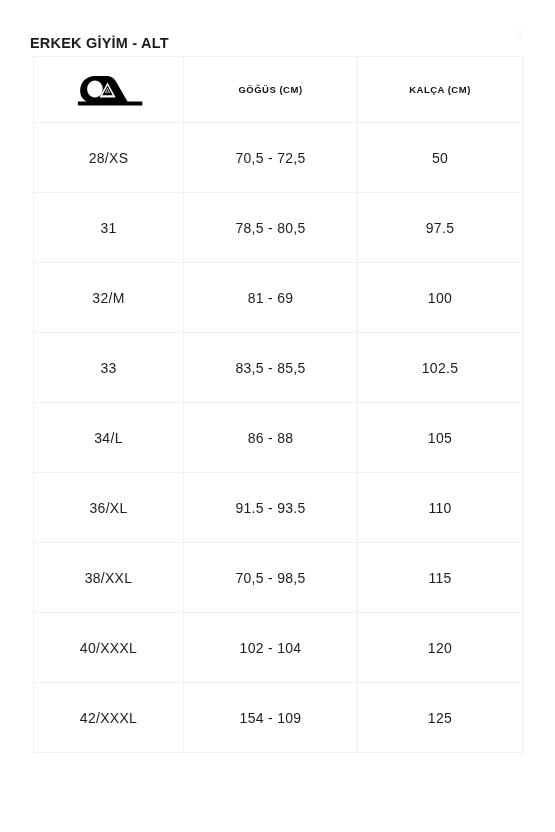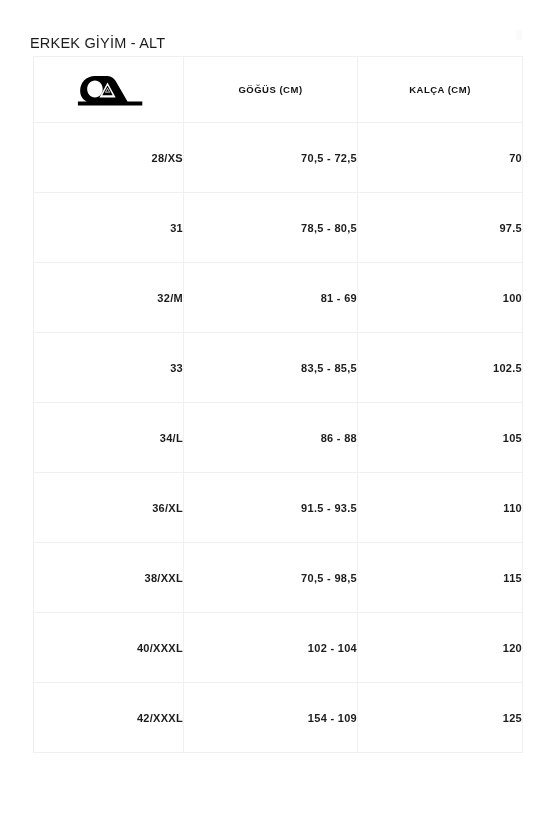--- a/index.html
+++ b/index.html
@@ -24,21 +24,21 @@
     width: 555px;
     height: 832px;
     background: #ffffff;
   }
 
   .page-title {
     position: absolute;
     left: 30px;
     top: 35px;
     font-size: 14.5px;
-    font-weight: 400;
+    font-weight: 700;
     letter-spacing: 0.2px;
     color: #1c1c1c;
     line-height: 1.2;
     white-space: nowrap;
   }
 
   .corner-mark {
     position: absolute;
     left: 516px;
     top: 30px;
@@ -72,25 +72,24 @@
   .size-table thead th {
     height: 65px;
     font-size: 9.5px;
     font-weight: 700;
     letter-spacing: 0.5px;
     color: #111111;
   }
 
   .size-table tbody td {
     height: 69px;
-    font-size: 11px;
-    font-weight: 700;
+    font-size: 14px;
+    font-weight: 400;
     letter-spacing: 0.3px;
     color: #1c1c1c;
-    text-align: right;
   }
 
   .brand-cell {
     position: relative;
   }
 
   .brand-logo {
     display: block;
     margin: 0 auto;
     width: 74px;
@@ -124,21 +123,21 @@
           </svg>
         </th>
         <th>GÖĞÜS (CM)</th>
         <th>KALÇA (CM)</th>
       </tr>
     </thead>
     <tbody>
       <tr>
         <td>28/XS</td>
         <td>70,5 - 72,5</td>
-        <td>70</td>
+        <td>50</td>
       </tr>
       <tr>
         <td>31</td>
         <td>78,5 - 80,5</td>
         <td>97.5</td>
       </tr>
       <tr>
         <td>32/M</td>
         <td>81 - 69</td>
         <td>100</td>

